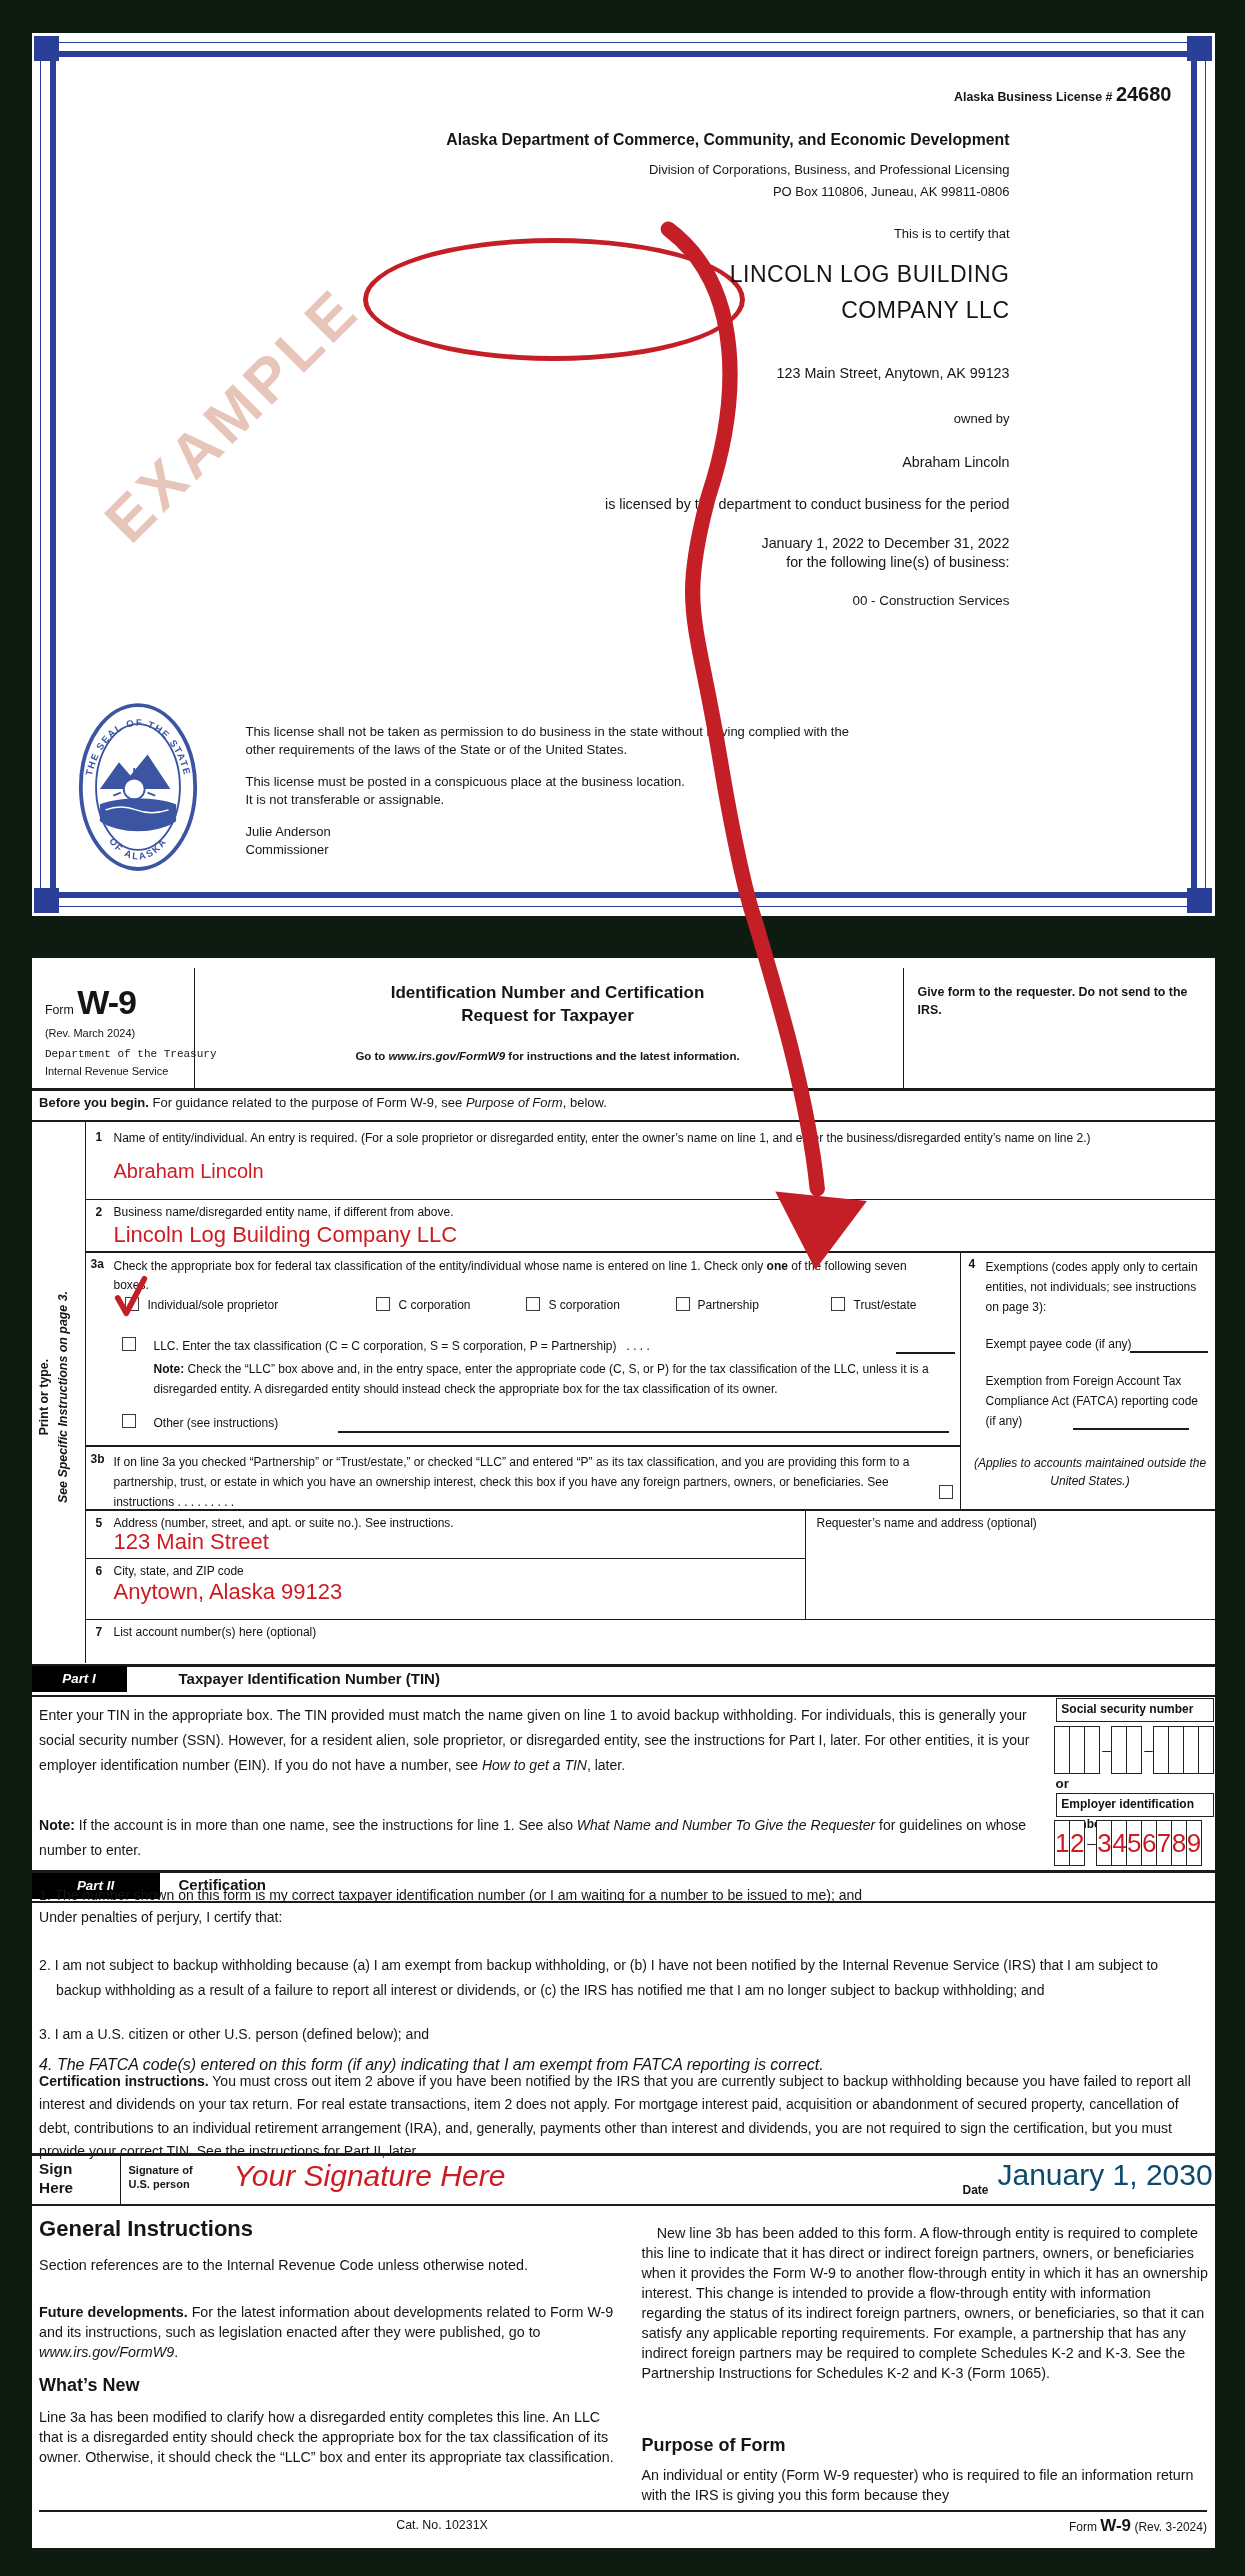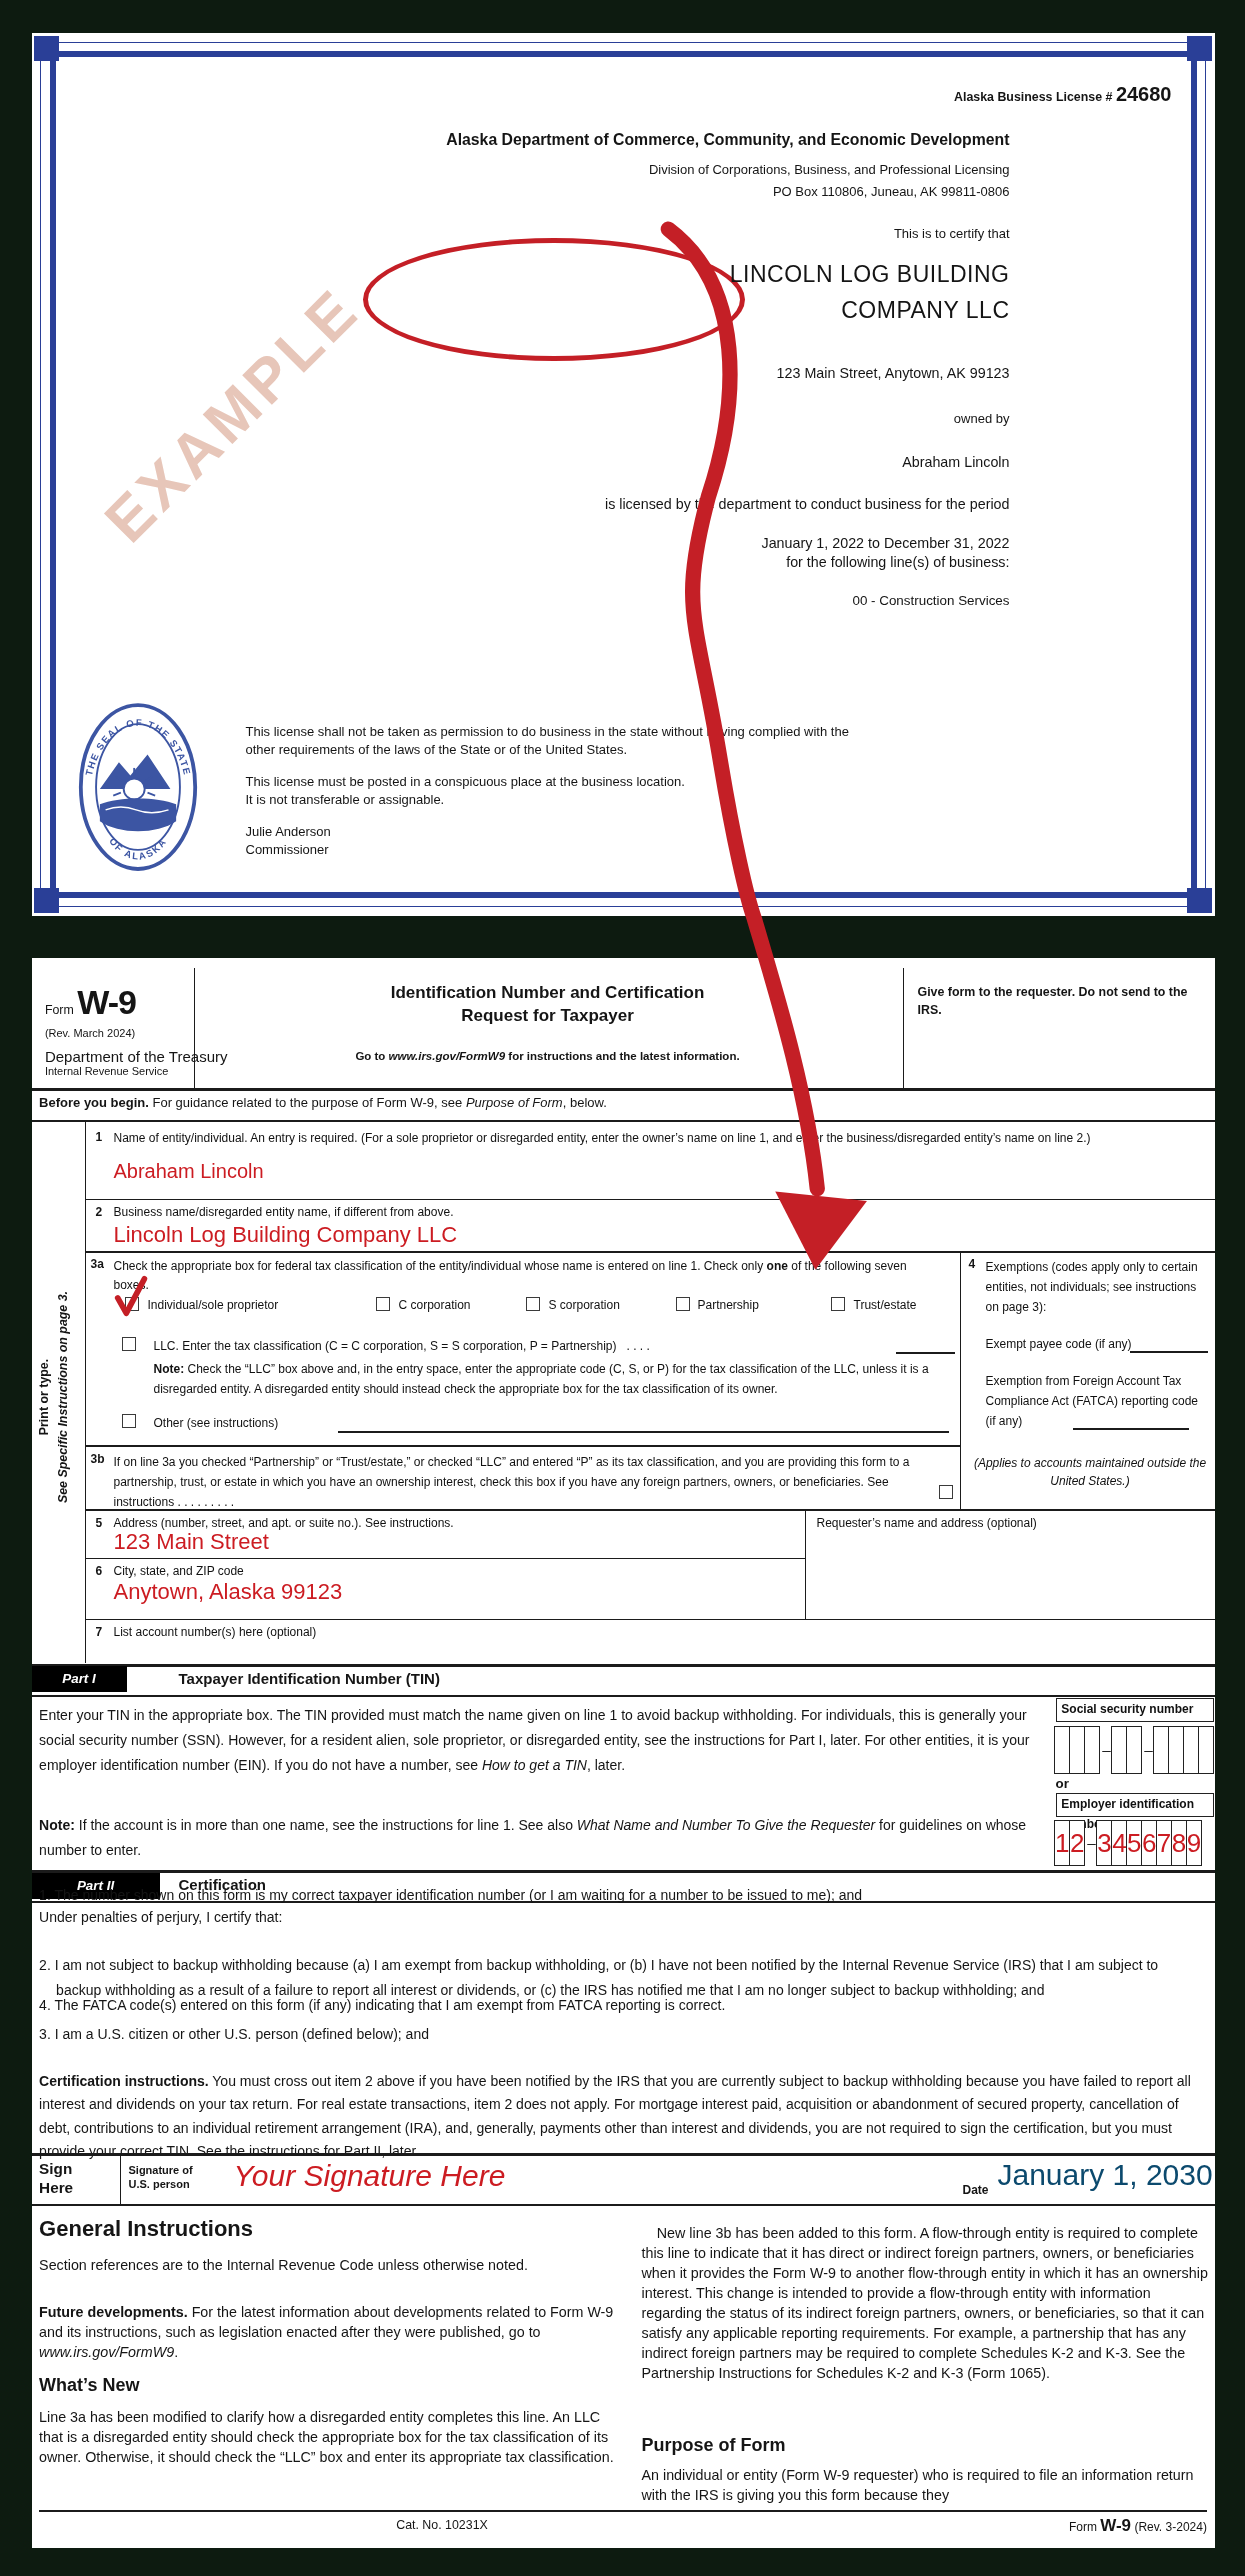--- a/index.html
+++ b/index.html
@@ -108,21 +108,21 @@
 
     <div class="vl" style="left:162px;top:9.5px;height:120px;width:1.9px;"></div>
     <div class="vl" style="left:871px;top:9.5px;height:120px;width:1.9px;"></div>
     <div class="hl" style="left:0;top:130px;width:1183px;height:2.9px;"></div>
 
     <div class="t" style="left:13.4px;top:25px;font-size:12.4px;">
       <span>Form</span>
       <span style="font-size:34px;font-weight:bold;letter-spacing:-1px;">W-9</span>
     </div>
     <div class="t" style="left:13.4px;top:69px;font-size:11px;">(Rev. March 2024)</div>
-    <div class="t" style="left:13.4px;top:90px;font-size:15px;">Department of the Treasury</div>
+    <div class="t" style="left:13.4px;top:90px;font-size:11px;font-family:Liberation Mono, monospace;">Department of the Treasury</div>
     <div class="t" style="left:13.4px;top:107px;font-size:11px;">Internal Revenue Service</div>
 
     <div class="w" style="left:162px;top:23px;width:708px;text-align:center;font-size:17px;font-weight:bold;line-height:23px;">
       <div>Identification Number and Certification</div>
       <div>Request for Taxpayer</div>
     </div>
     <div class="w" style="left:162px;top:92px;width:708px;text-align:center;font-size:11.5px;font-weight:bold;">
       <span>Go to </span><span style="font-style:italic;">www.irs.gov/FormW9</span><span> for instructions and the latest information.</span>
     </div>
     <div class="w" style="left:886px;top:25px;width:277px;font-size:12.4px;font-weight:bold;line-height:18px;">Give form to the requester. Do not send to the IRS.</div>
@@ -262,21 +262,21 @@
 
     <div class="hl" style="left:0;top:912px;width:1183px;height:2.9px;"></div>
     <div class="part-tag" style="left:0;top:915px;width:128px;height:26px;line-height:26px;">Part II</div>
     <div class="t" style="left:147px;top:918px;font-size:15px;font-weight:bold;">Certification</div>
     <div class="hl" style="left:0;top:943px;width:1183px;height:1.9px;"></div>
 
     <div class="t" style="left:7.6px;top:951px;font-size:14px;">Under penalties of perjury, I certify that:</div>
     <div class="w" style="left:7.6px;top:929px;width:1168px;font-size:14px;padding-left:17px;text-indent:-17px;box-sizing:border-box;">1. The number shown on this form is my correct taxpayer identification number (or I am waiting for a number to be issued to me); and</div>
     <div class="w" style="left:7.6px;top:995px;width:1168px;font-size:14px;line-height:25px;padding-left:17px;text-indent:-17px;box-sizing:border-box;">2. I am not subject to backup withholding because (a) I am exempt from backup withholding, or (b) I have not been notified by the Internal Revenue Service (IRS) that I am subject to backup withholding as a result of a failure to report all interest or dividends, or (c) the IRS has notified me that I am no longer subject to backup withholding; and</div>
     <div class="w" style="left:7.6px;top:1068px;width:1168px;font-size:14px;padding-left:17px;text-indent:-17px;box-sizing:border-box;">3. I am a U.S. citizen or other U.S. person (defined below); and</div>
-    <div class="w" style="left:7.6px;top:1039px;width:1168px;font-size:14px;padding-left:17px;text-indent:-17px;box-sizing:border-box;">4. The FATCA code(s) entered on this form (if any) indicating that I am exempt from FATCA reporting is correct.</div>
+    <div class="w" style="left:7.6px;top:1098px;width:1168px;font-size:16px;padding-left:17px;text-indent:-17px;box-sizing:border-box;font-style:italic;">4. The FATCA code(s) entered on this form (if any) indicating that I am exempt from FATCA reporting is correct.</div>
     <div class="w" style="left:7.6px;top:1112px;width:1170px;font-size:14px;line-height:23.4px;">
       <span style="font-weight:bold;">Certification instructions.</span><span> You must cross out item 2 above if you have been notified by the IRS that you are currently subject to backup withholding because you have failed to report all interest and dividends on your tax return. For real estate transactions, item 2 does not apply. For mortgage interest paid, acquisition or abandonment of secured property, cancellation of debt, contributions to an individual retirement arrangement (IRA), and, generally, payments other than interest and dividends, you are not required to sign the certification, but you must provide your correct TIN. See the instructions for Part II, later.</span>
     </div>
 
     <div class="hl" style="left:0;top:1195px;width:1183px;height:2.9px;"></div>
     <div class="t" style="left:7.6px;top:1201px;font-size:15.3px;font-weight:bold;line-height:19px;">
       <div>Sign</div>
         <div>Here</div>
     </div>
     <div class="vl" style="left:88px;top:1195px;height:51px;width:1.9px;"></div>

